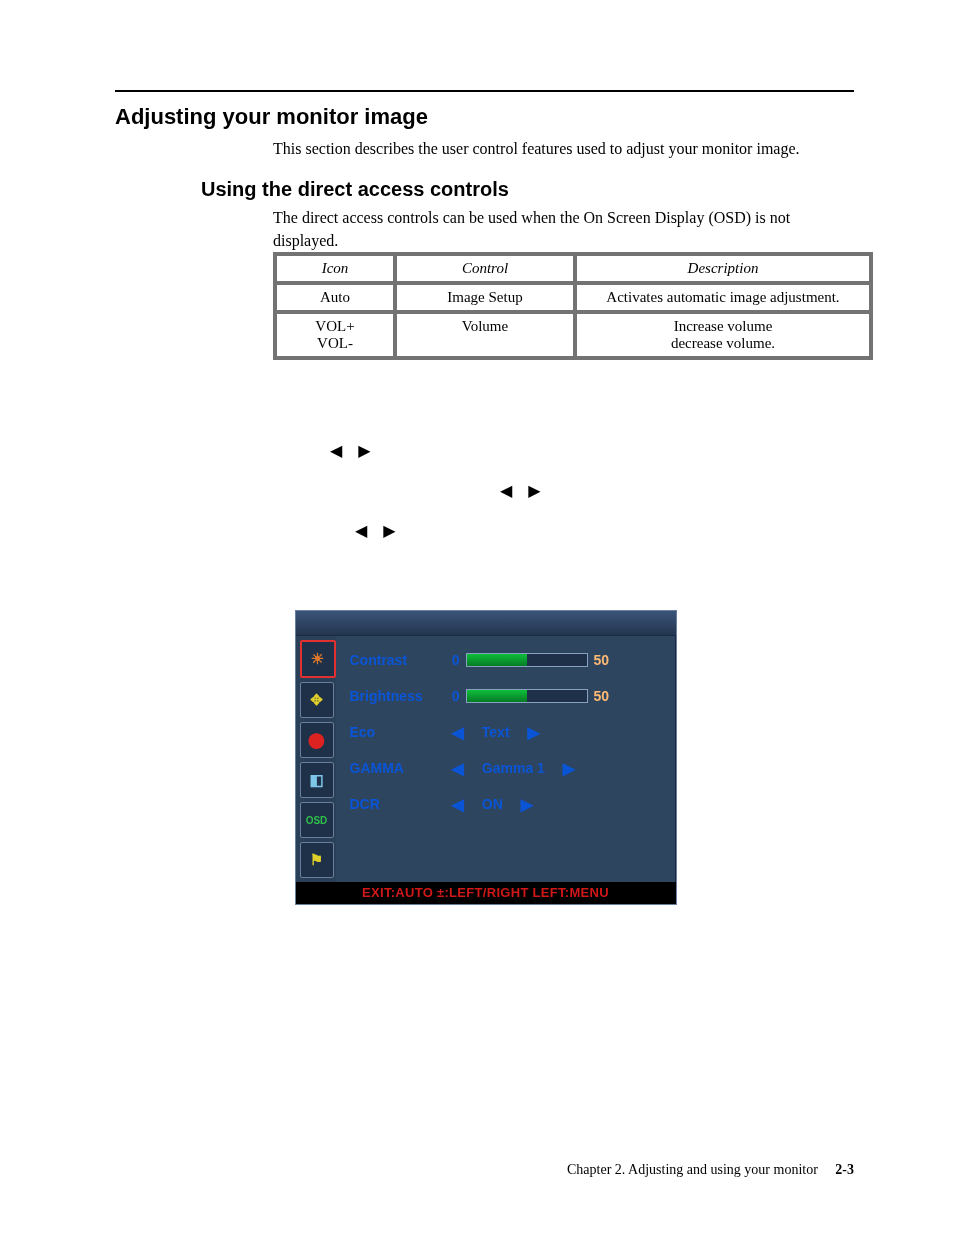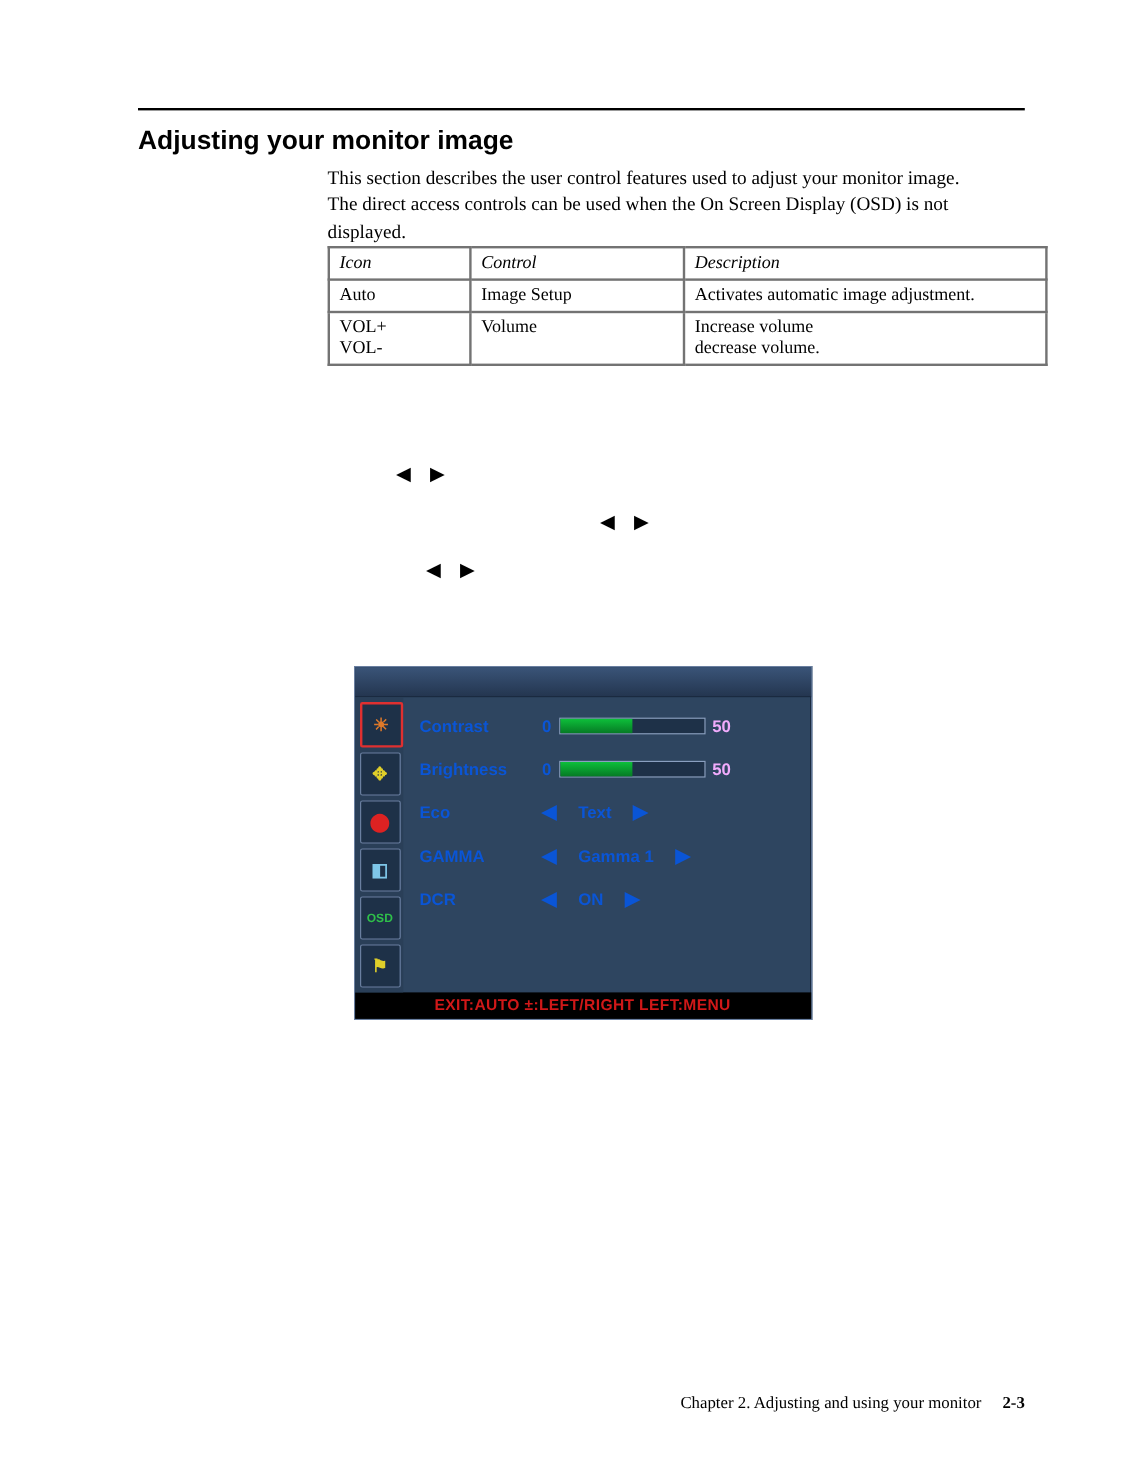--- a/index.html
+++ b/index.html
@@ -43,24 +43,24 @@
     font-size: 14px;
     margin: 40px 0 4px 158px;
   }
   table.ctl {
     border-collapse: collapse;
     margin-left: 158px;
     width: 600px;
     font-size: 15px;
   }
   table.ctl th, table.ctl td {
-    border: 2px solid #737373;
+    border: 4px solid #737373;
     padding: 4px 8px;
     vertical-align: top;
-    text-align: left;
+    text-align: center;
   }
   table.ctl th {
     font-weight: normal;
     font-style: italic;
   }
   .center-cell { text-align: center; }
   .arrows-block {
     margin: 70px 0 0 215px;
     font-size: 16px;
     line-height: 2.6;
@@ -134,21 +134,21 @@
     width: 120px;
     height: 12px;
     border: 1px solid #8aa0c0;
     background: #1e3148;
     margin: 0 6px;
   }
   .osd-bar .fill {
     position:absolute; left:0; top:0; bottom:0;
     background: linear-gradient(#0dbf3a, #067a25);
   }
-  .osd-val { width: 28px; color:#f0abfc; }
+  .osd-val { width: 28px; color:#fdba74; }
   .osd-sel {
     display:flex; align-items:center; gap:18px;
     margin-left: 10px;
   }
   .osd-sel .tri { color:#0a55d6; font-size: 16px; }
   .osd-status {
     background: #000;
     color: #d01818;
     font-weight: bold;
     font-size: 13px;
@@ -166,20 +166,21 @@
 </style>
 </head>
 <body>
 
 <div class="page">
   <hr class="hr">
 
   <div class="h1">Adjusting your monitor image</div>
   <div class="body-indent">This section describes the user control features used to adjust your monitor image.</div>
 
+  <div class="h2">Using the direct access controls</div>
   <div class="body-indent">The direct access controls can be used when the On Screen Display (OSD) is not displayed.</div>
 
 
   <table class="ctl">
     <tbody>
         <tr>
       <th style="width:100px">Icon</th>
       <th style="width:160px">Control</th>
       <th>Description</th>
     </tr>

